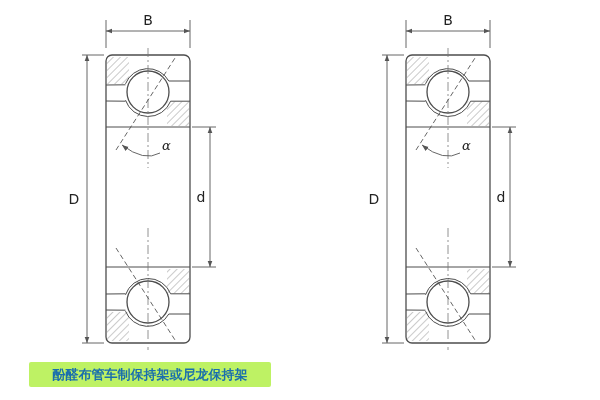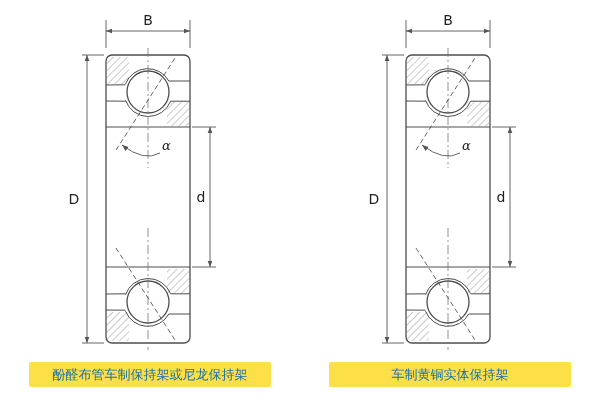--- a/index.html
+++ b/index.html
@@ -3,21 +3,21 @@
 <meta charset="utf-8">
 <style>
   html,body{margin:0;padding:0;}
   body{width:600px;height:400px;background:#ffffff;font-family:"DejaVu Sans","Liberation Sans",sans-serif;overflow:hidden;}
   .page{width:600px;height:400px;position:relative;display:flex;background:#ffffff;}
   .figure{width:300px;height:400px;position:relative;}
   .figure svg{display:block;margin:0 auto;}
   .caption{
     position:absolute;bottom:13px;left:50%;transform:translateX(-50%);
     width:242px;height:25px;line-height:25px;text-align:center;
-    background:#fde047;color:#1a6fad;font-size:13px;font-weight:400;
+    background:#bef264;color:#1a6fad;font-size:13px;font-weight:700;
     border-radius:2px;white-space:nowrap;overflow:hidden;
     font-family:"DejaVu Sans","Liberation Sans",sans-serif;
   }
   .dimtext{font-size:14px;fill:#222222;font-family:"DejaVu Sans","Liberation Sans",sans-serif;}
   .alphatext{font-size:13px;fill:#222222;font-style:italic;font-family:"DejaVu Serif","Liberation Serif",serif;}
   .ln{stroke:#4d4d4d;stroke-width:1;fill:none;}
   .outline{stroke:#4d4d4d;stroke-width:1.3;fill:#ffffff;}
   .dimln{stroke:#555555;stroke-width:0.9;fill:none;}
   .dash{stroke:#555555;stroke-width:0.9;fill:none;stroke-dasharray:5 3;}
   .cline{stroke:#777777;stroke-width:0.8;fill:none;stroke-dasharray:9 3 2 3;}
@@ -165,16 +165,15 @@
         <text class="dimtext" x="74" y="204" text-anchor="middle">D</text>
       </g>
 
       <g>
         <line class="dimln" x1="192" y1="127" x2="216" y2="127"></line>
         <line class="dimln" x1="192" y1="267" x2="216" y2="267"></line>
         <line class="dimln" x1="210" y1="127" x2="210" y2="267" marker-start="url(#ah2)" marker-end="url(#ah2)"></line>
         <text class="dimtext" x="201" y="202" text-anchor="middle">d</text>
       </g>
     </svg>
-    <div class="caption">车制黄铜实体保持架</div>
   </div>
 
 </div>
 
 </body></html>

